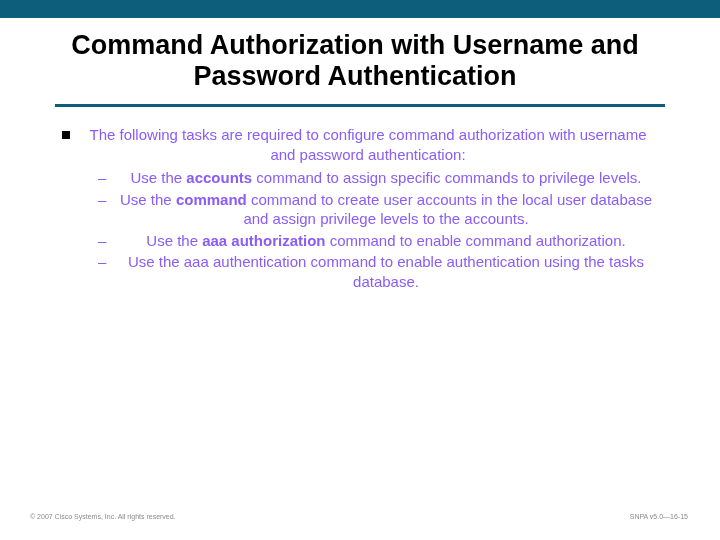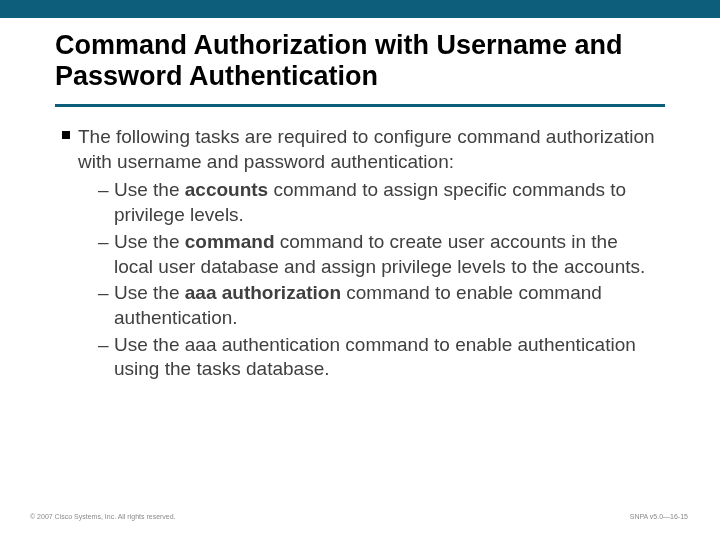--- a/index.html
+++ b/index.html
@@ -1,15 +1,15 @@
 <!DOCTYPE html>
 <html><head>
 <meta charset="utf-8">
 <style>
-  * { margin: 0; padding: 0; box-sizing: border-box; }
+  * { margin: 0; padding: 0; box-sizing: border-box; text-align: center; }
   body {
     width: 720px;
     height: 540px;
     background: #ffffff;
     font-family: Arial, Helvetica, sans-serif;
     position: relative;
     overflow: hidden;
   }
   .top-band {
     width: 100%;
@@ -26,22 +26,22 @@
   }
   .underline {
     margin: 12px 0 0 55px;
     width: 610px;
     height: 3px;
     background: #0d5e7a;
   }
   .content {
     margin: 18px 0 0 78px;
     width: 580px;
-    font-size: 19px;
-    color: #404040;
+    font-size: 15px;
+    color: #8b5cf6;
     line-height: 1.3;
   }
   .lead {
     position: relative;
   }
   .lead .bullet-sq {
     position: absolute;
     left: -16px;
     top: 6px;
     width: 8px;
@@ -98,21 +98,21 @@
     <div class="sub">
       <span class="dash">–</span>
       <span>Use the </span><b>accounts</b><span> command to assign specific commands to privilege levels.</span>
     </div>
     <div class="sub">
       <span class="dash">–</span>
       <span>Use the </span><b>command</b><span> command to create user accounts in the local user database and assign privilege levels to the accounts.</span>
     </div>
     <div class="sub">
       <span class="dash">–</span>
-      <span>Use the </span><b>aaa authorization</b><span> command to enable command authentication.</span>
+      <span>Use the </span><b>aaa authorization</b><span> command to enable command authorization.</span>
     </div>
     <div class="sub">
       <span class="dash">–</span>
       <span>Use the aaa authentication command to enable authentication using the tasks database.</span><b></b><span></span>
     </div>
   </div>
 </div>
 
 <div class="footer">
   <div class="footer-left">© 2007 Cisco Systems, Inc. All rights reserved.</div>

